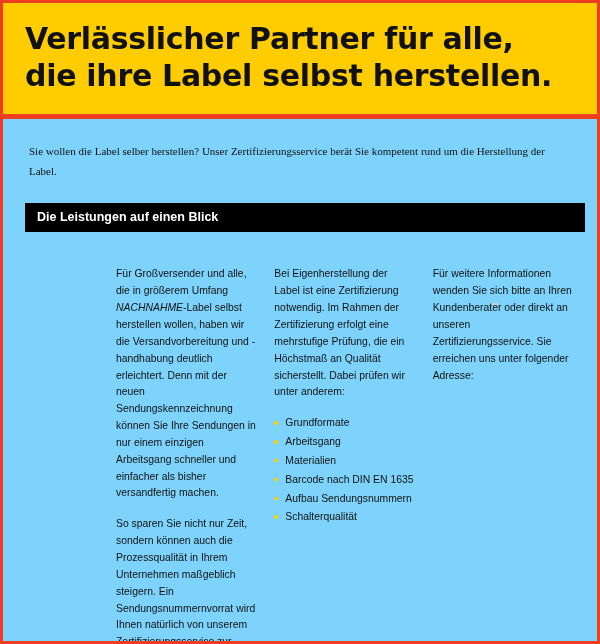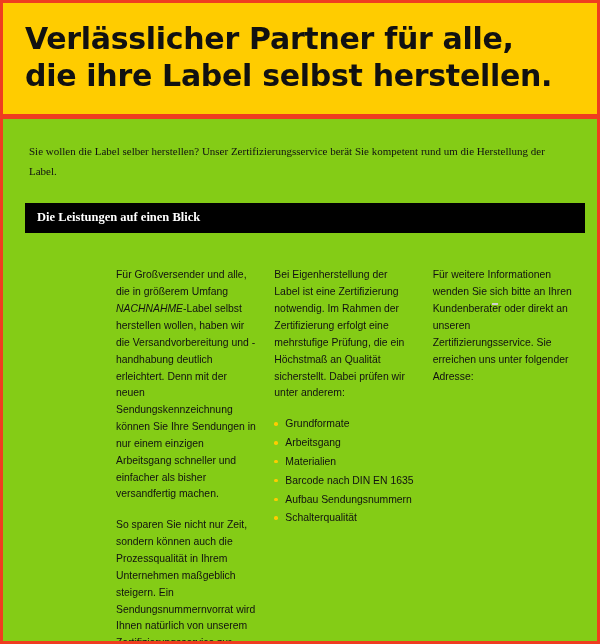--- a/index.html
+++ b/index.html
@@ -8,21 +8,21 @@
     background: #ffffff;
   }
   body {
     font-family: "Liberation Sans", sans-serif;
   }
   .page {
     position: relative;
     width: 600px;
     height: 644px;
     box-sizing: border-box;
-    background: #84cc16;
+    background: #7dd3fc;
     border: 3px solid #ef3d20;
     overflow: hidden;
   }
   
   .banner {
     background: #ffcc00;
     padding: 18px 22px 20px 22px;
     box-sizing: border-box;
   }
   .banner-line {
@@ -49,21 +49,21 @@
     line-height: 1.85;
     color: #111111;
   }
   
   .bar-wrap {
     padding: 22px 0 0 22px;
   }
   .black-bar {
     background: #000000;
     color: #ffffff;
-    font-family: Liberation Serif, serif;
+    font-family: Liberation Sans, sans-serif;
     font-weight: bold;
     font-size: 12.5px;
     padding: 7px 0 8px 12px;
     width: 560px;
     box-sizing: border-box;
   }
   
   .columns {
     display: flex;
     gap: 18px;

